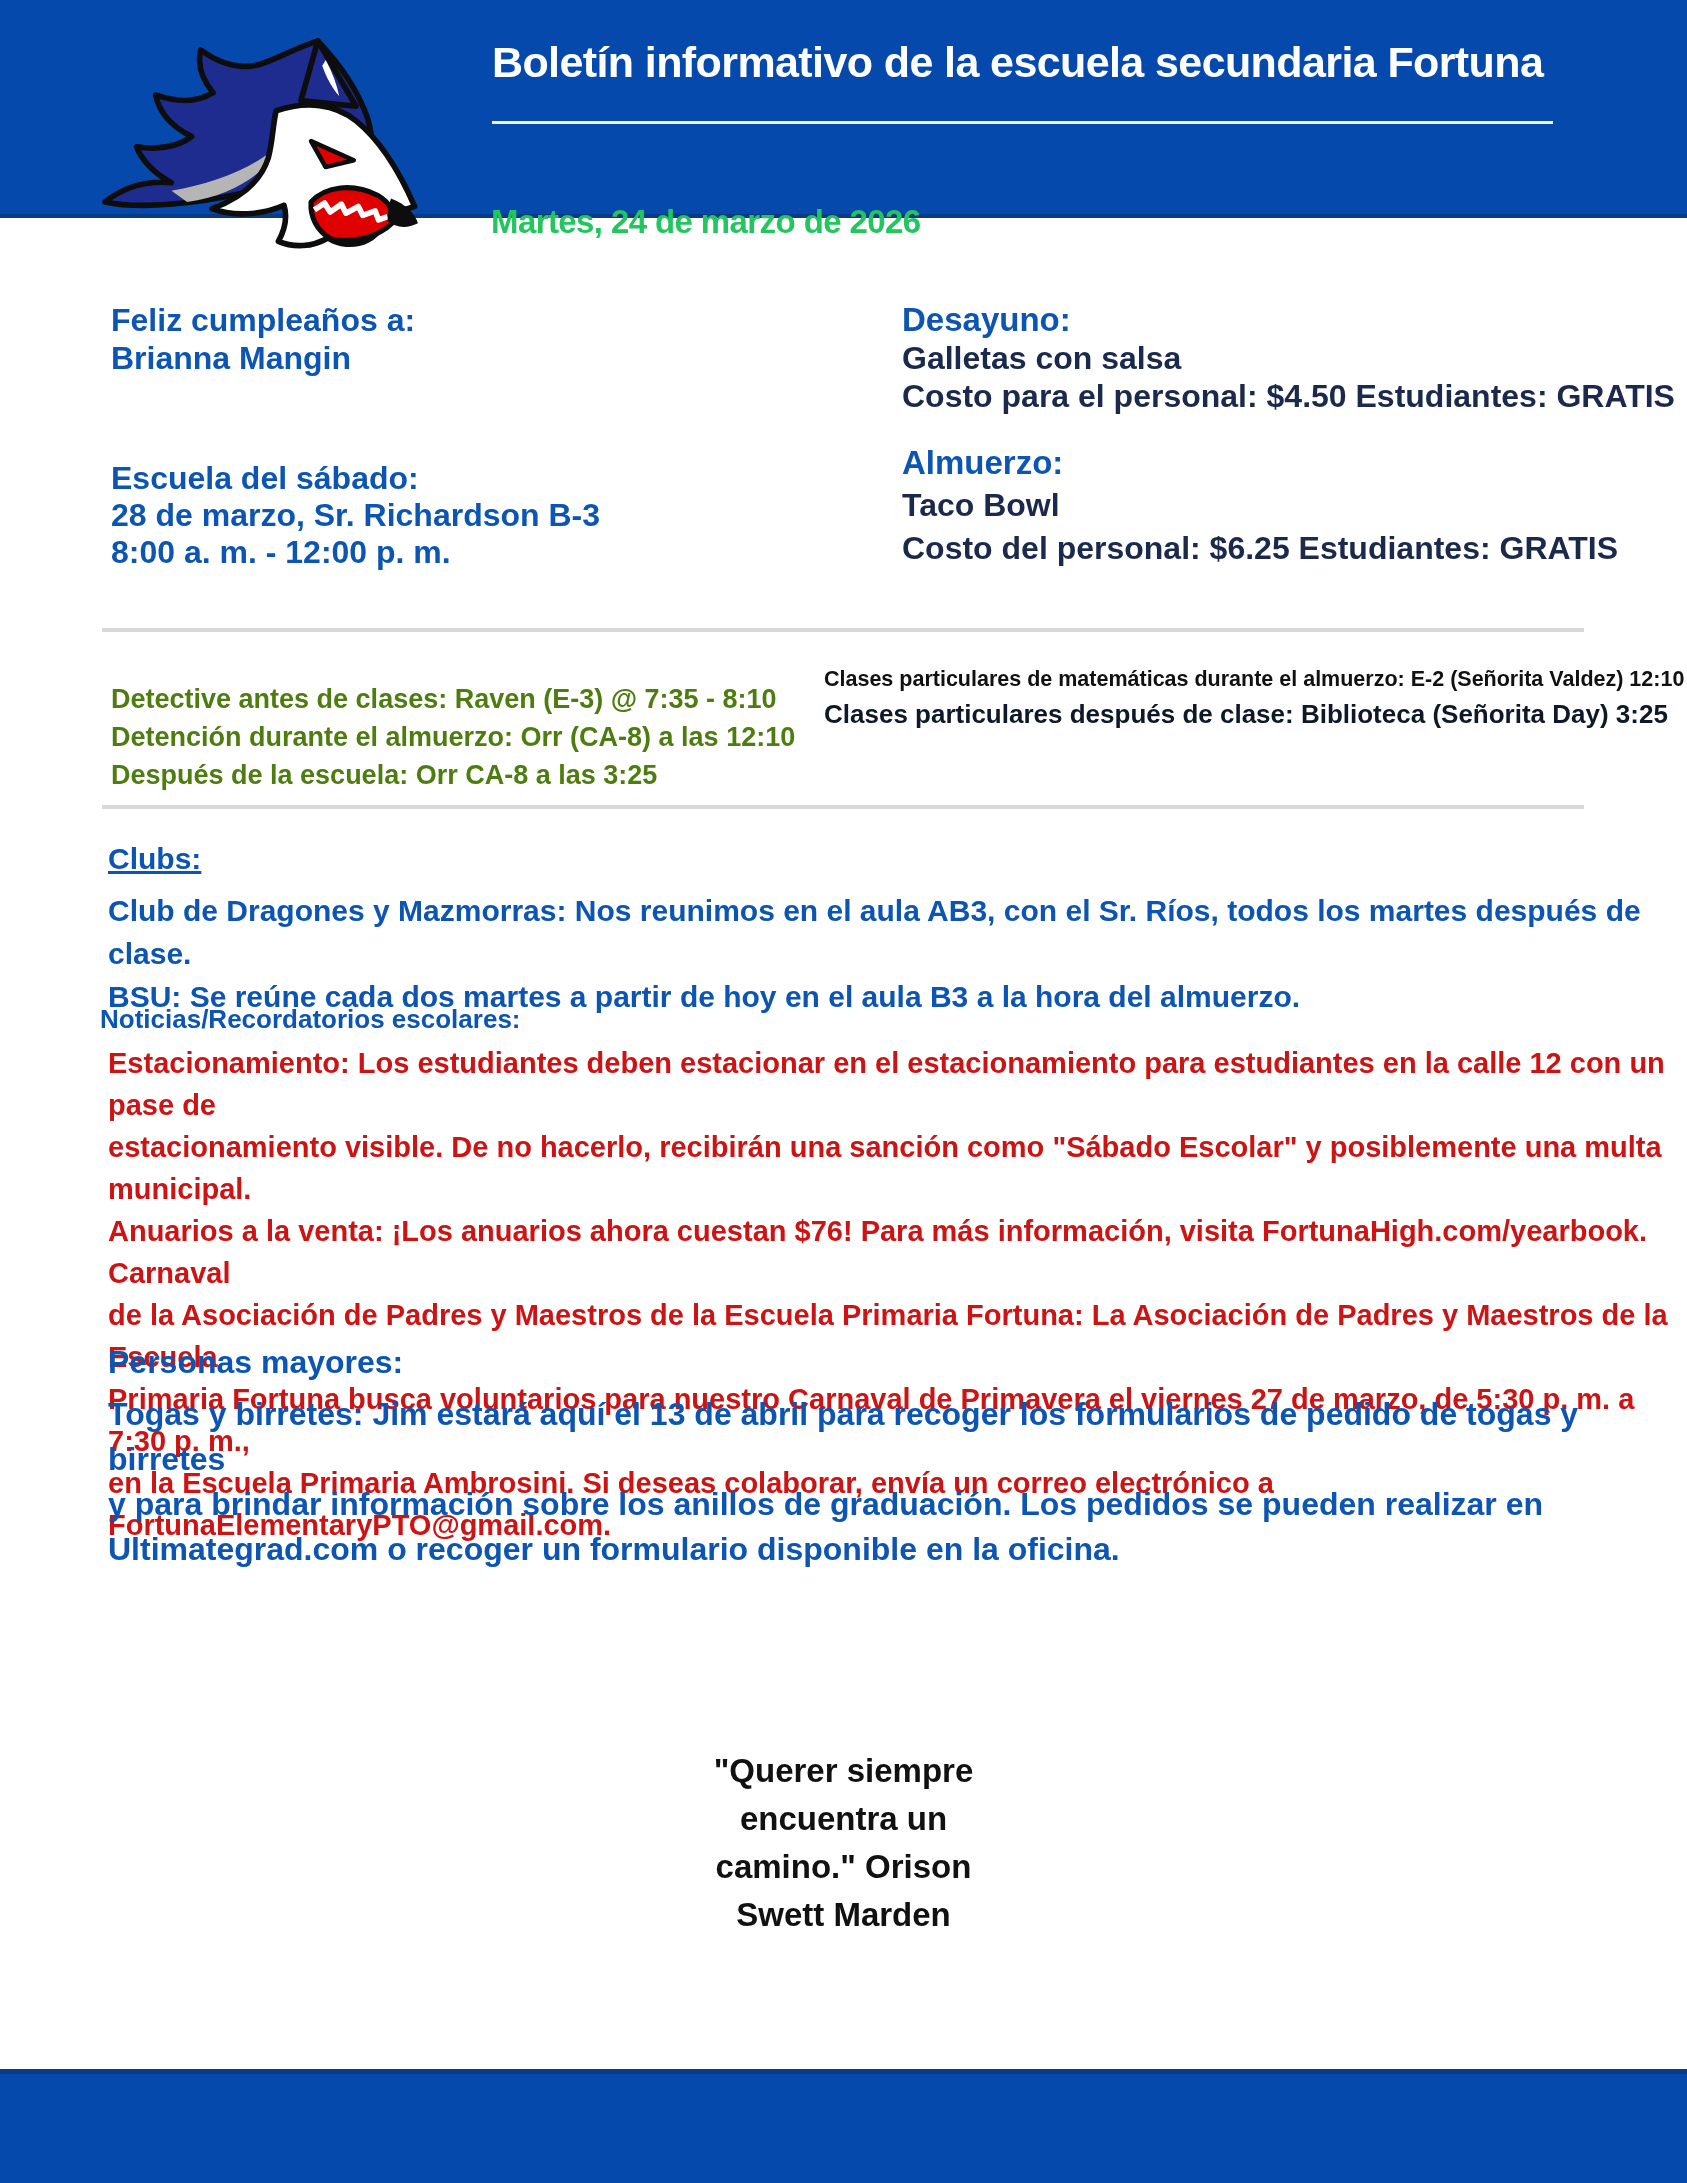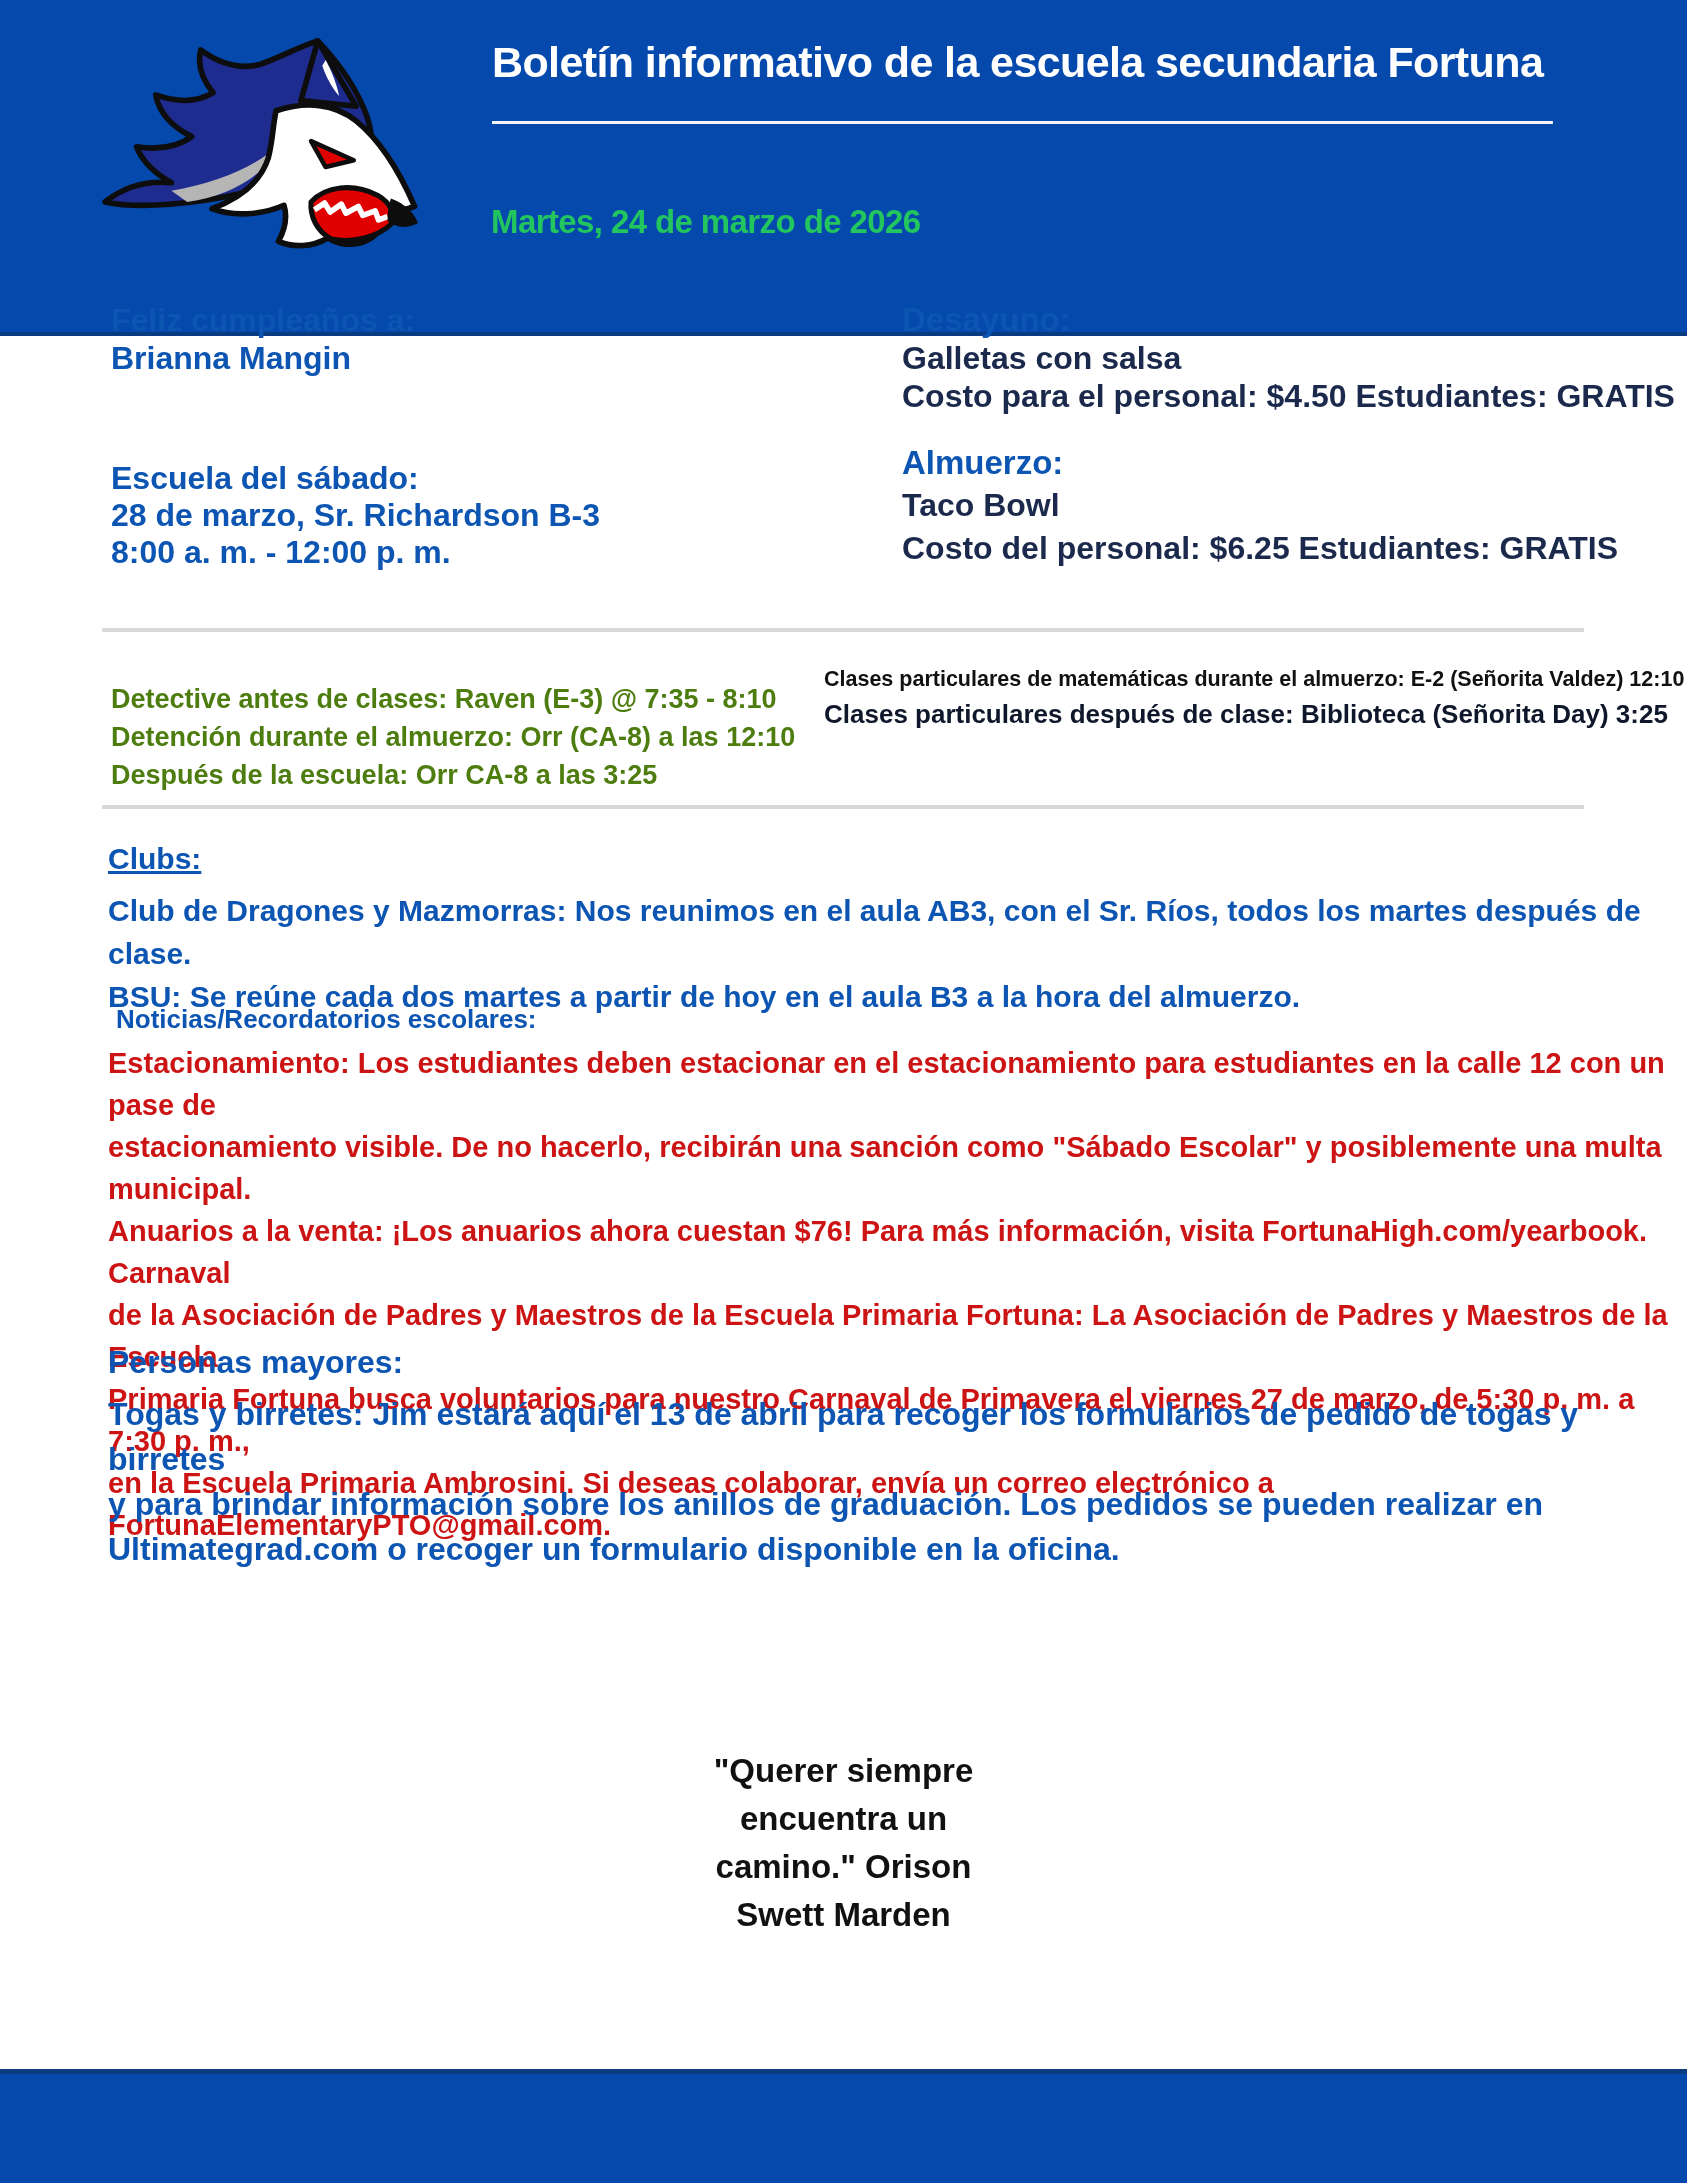--- a/index.html
+++ b/index.html
@@ -8,21 +8,21 @@
     position: relative;
     width: 1687px;
     height: 2183px;
     background: #ffffff;
     overflow: hidden;
     font-family: "Liberation Sans", sans-serif;
     font-weight: 700;
   }
   
   .hdr {
-    position: absolute; left: 0; top: 0; width: 100%; height: 336px;
+    position: absolute; left: 0; top: 0; width: 100%; height: 218px;
     background: #0549ad;
     border-bottom: 4.1px solid #0a3a80;
   }
   .logo { position: absolute; left: 87px; top: 14.6px; width: 349px; height: 250px; }
   .hdr-title {
     position: absolute; left: 492px; top: 38px; width: 1106px;
     color: #ffffff; font-size: 43px; letter-spacing: -0.6px;
   }
   .hdr-rule {
     position: absolute; left: 492px; top: 121px; width: 1061px; height: 2.9px;
@@ -47,21 +47,21 @@
   .rule-1 { top: 628px; }
   .rule-2 { top: 805px; }
   .det-left  { position: absolute; left: 111px; top: 680px; font-size: 27px; line-height: 38px; color: #4d7c0f; }
   .det-right-sm { position: absolute; left: 824px; top: 667px; font-size: 21.5px; color: #111111; }
   .det-right-lg { position: absolute; left: 824px; top: 699px; font-size: 26px; color: #0f172a; }
   
   .clubs { position: absolute; left: 108px; top: 842px; font-size: 30px; }
   .clubs .heading { margin-bottom: 13px; text-decoration: underline; }
   .clubs .line { line-height: 43px; }
   
-  .news-heading { position: absolute; left: 116px; top: 1004px; font-size: 26px; }
+  .news-heading { position: absolute; left: 100px; top: 1004px; font-size: 26px; }
   .news-body { position: absolute; left: 108px; top: 1042px; width: 1560px; font-size: 29px; line-height: 42px; }
   
   .seniors { position: absolute; left: 108px; top: 1344px; font-size: 32px; }
   .seniors .heading { margin-bottom: 10.5px; }
   .seniors .line { line-height: 45px; }
   
   .quote {
     position: absolute; left: 0; top: 1747px; width: 100%;
     text-align: center; font-size: 33px; line-height: 48px; color: #111111;
   }

